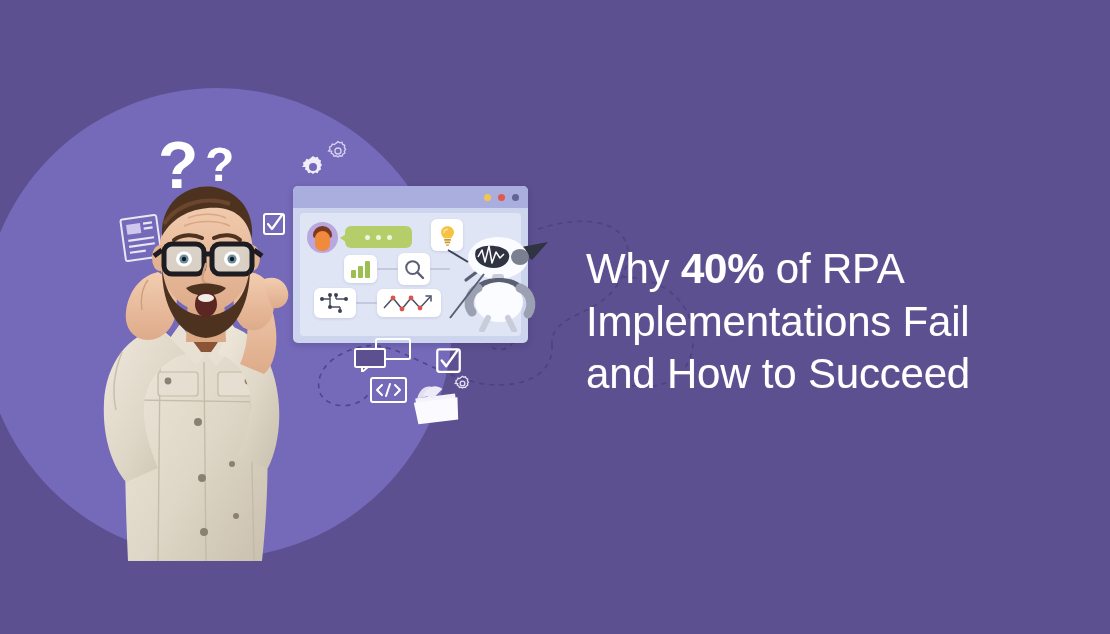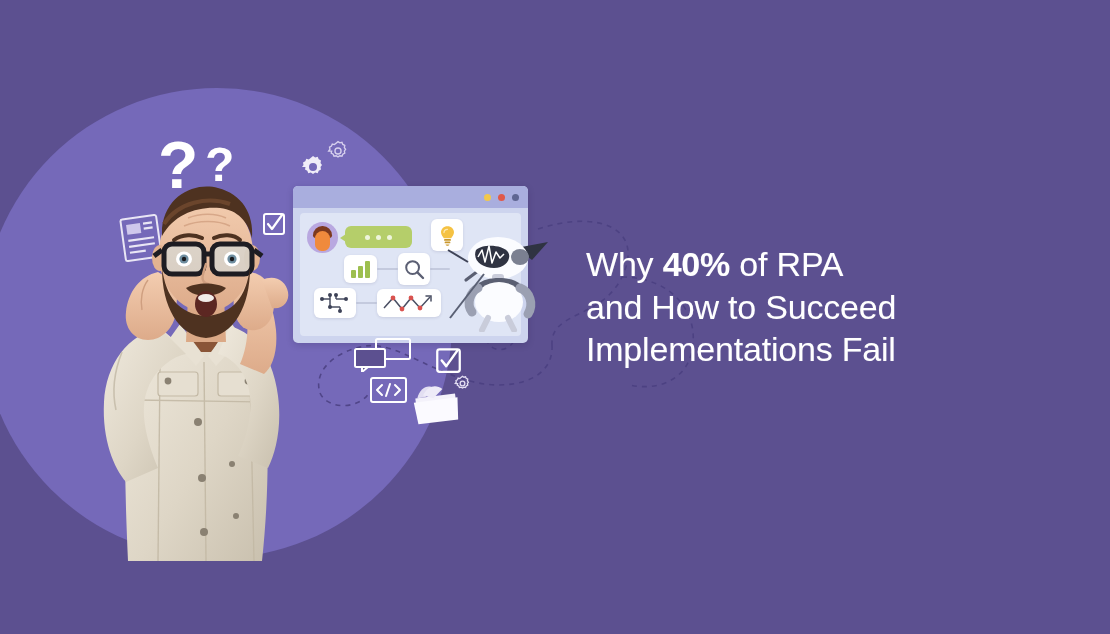--- a/index.html
+++ b/index.html
@@ -25,21 +25,21 @@
     border-radius:50%;
     background:#7569b9;
   }
 
   
   .headline {
     position:absolute;
     left:586px; top:243px;
     width:500px;
     color:#ffffff;
-    font-size:34px;
+    font-size:42px;
     line-height:1.25;
     font-weight:400;
     letter-spacing:-0.2px;
     text-shadow:0 0 1px rgba(255,255,255,.25);
   }
   .headline b { font-weight:800; }
   .headline .ln { display:block; white-space:nowrap; }
 
   
   .dashpath { position:absolute; left:300px; top:215px; }
@@ -424,17 +424,17 @@
 
       <ellipse cx="144" cy="128" rx="11" ry="13" fill="#5c2722"></ellipse>
       <ellipse cx="144" cy="122" rx="8" ry="4" fill="#f1ece8"></ellipse>
     </g>
   </svg>
 
   <div class="headline">
     <span class="ln">
       <span>Why </span><b>40%</b><span> of RPA</span>
     </span>
+    <span class="ln">Implementations Fail</span>
     <span class="ln">and How to Succeed</span>
-    <span class="ln">Implementations Fail</span>
   </div>
 
 </div>
 
 </body></html>

